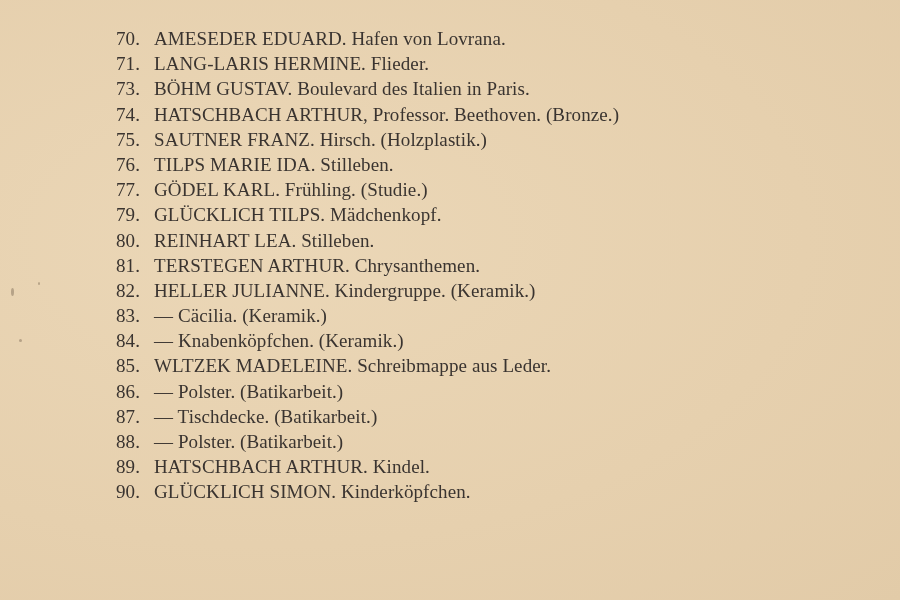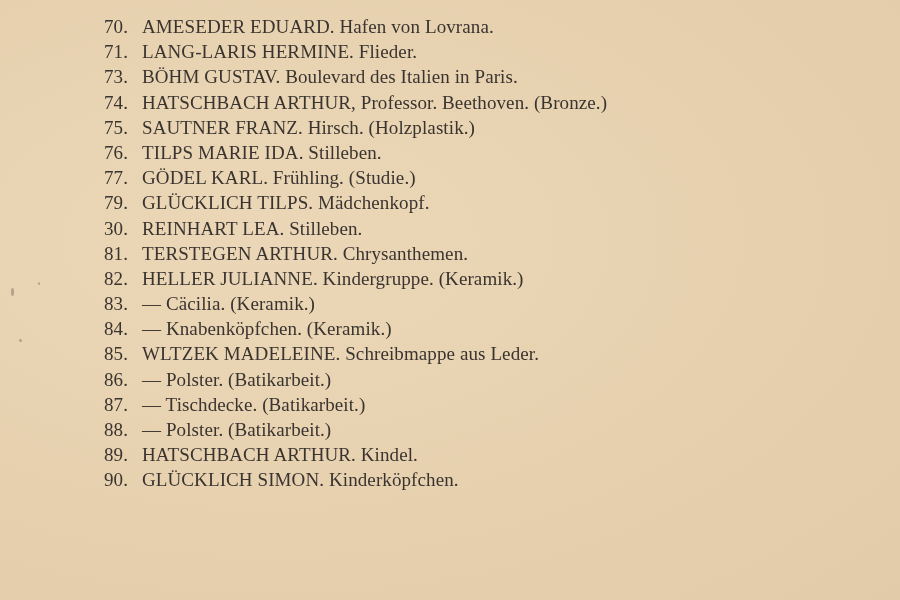--- a/index.html
+++ b/index.html
@@ -20,21 +20,21 @@
     position: absolute;
     left: 0;
     top: 0;
     width: 900px;
     height: 600px;
   }
   .entries {
     position: absolute;
     left: 104px;
     top: 14px;
-    margin: 0;
+    margin: 12px;
     padding: 0;
     list-style: none;
   }
   .entry {
     height: 25.2px;
     line-height: 25.2px;
     font-size: 19px;
     white-space: nowrap;
     letter-spacing: 0.1px;
   }
@@ -59,21 +59,21 @@
 
   <ul class="entries">
     <li class="entry"><span class="num">70.</span><span>AMESEDER EDUARD. Hafen von Lovrana.</span></li>
     <li class="entry"><span class="num">71.</span><span>LANG-LARIS HERMINE. Flieder.</span></li>
     <li class="entry"><span class="num">73.</span><span>BÖHM GUSTAV. Boulevard des Italien in Paris.</span></li>
     <li class="entry"><span class="num">74.</span><span>HATSCHBACH ARTHUR, Professor. Beethoven. (Bronze.)</span></li>
     <li class="entry"><span class="num">75.</span><span>SAUTNER FRANZ. Hirsch. (Holzplastik.)</span></li>
     <li class="entry"><span class="num">76.</span><span>TILPS MARIE IDA. Stilleben.</span></li>
     <li class="entry"><span class="num">77.</span><span>GÖDEL KARL. Frühling. (Studie.)</span></li>
     <li class="entry"><span class="num">79.</span><span>GLÜCKLICH TILPS. Mädchenkopf.</span></li>
-    <li class="entry"><span class="num">30.</span><span>REINHART LEA. Stilleben.</span></li>
+    <li class="entry"><span class="num">80.</span><span>REINHART LEA. Stilleben.</span></li>
     <li class="entry"><span class="num">81.</span><span>TERSTEGEN ARTHUR. Chrysanthemen.</span></li>
     <li class="entry"><span class="num">82.</span><span>HELLER JULIANNE. Kindergruppe. (Keramik.)</span></li>
     <li class="entry"><span class="num">83.</span><span>— Cäcilia. (Keramik.)</span></li>
     <li class="entry"><span class="num">84.</span><span>— Knabenköpfchen. (Keramik.)</span></li>
     <li class="entry"><span class="num">85.</span><span>WLTZEK MADELEINE. Schreibmappe aus Leder.</span></li>
     <li class="entry"><span class="num">86.</span><span>— Polster. (Batikarbeit.)</span></li>
     <li class="entry"><span class="num">87.</span><span>— Tischdecke. (Batikarbeit.)</span></li>
     <li class="entry"><span class="num">88.</span><span>— Polster. (Batikarbeit.)</span></li>
     <li class="entry"><span class="num">89.</span><span>HATSCHBACH ARTHUR. Kindel.</span></li>
     <li class="entry"><span class="num">90.</span><span>GLÜCKLICH SIMON. Kinderköpfchen.</span></li>

